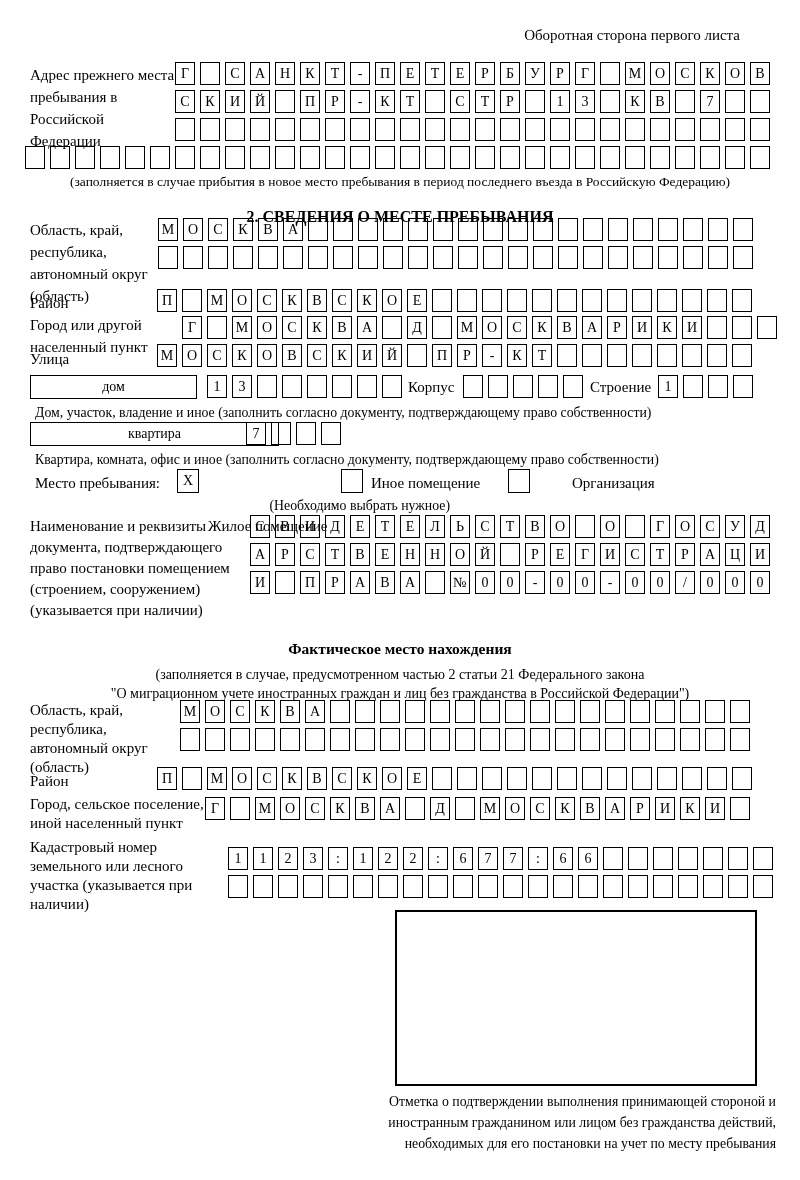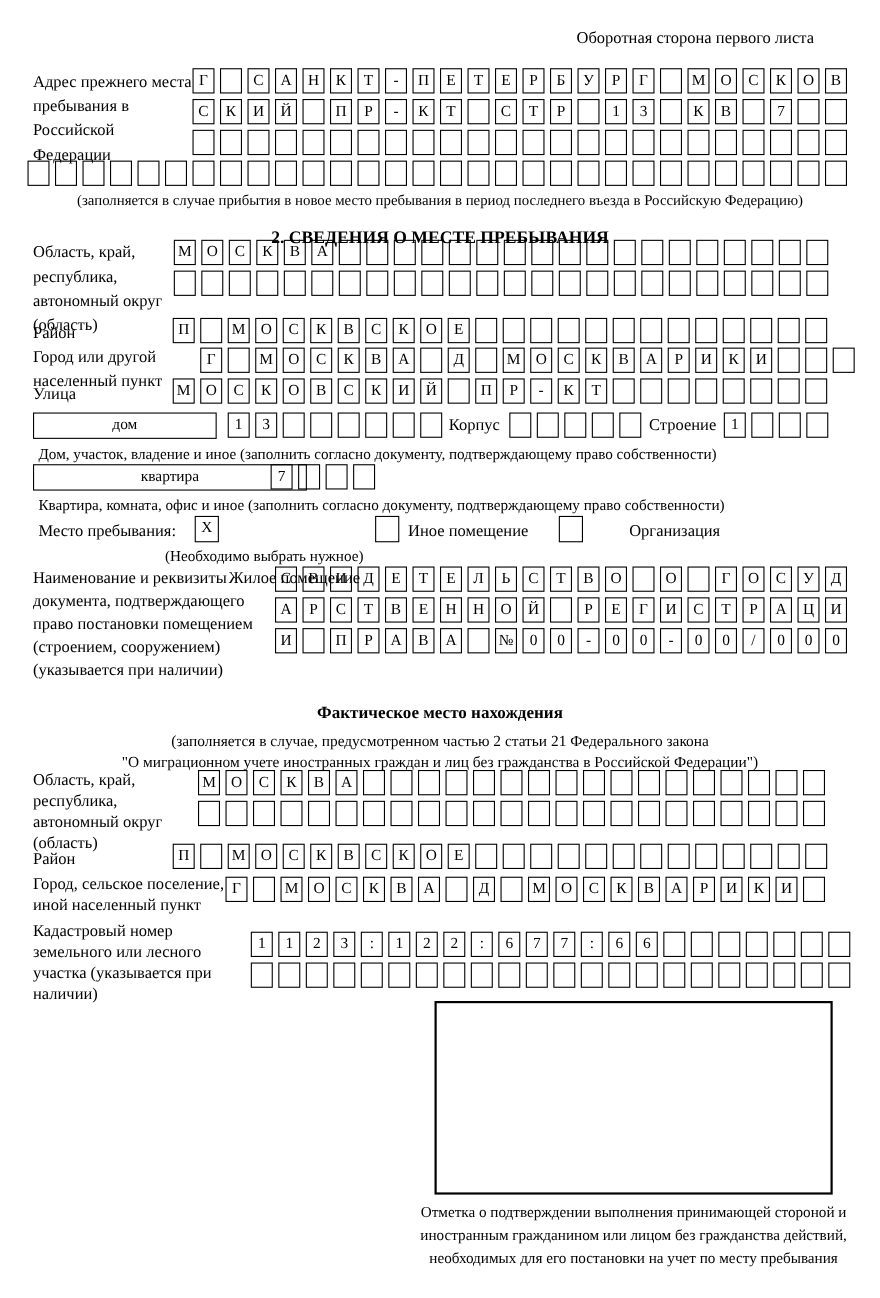--- a/index.html
+++ b/index.html
@@ -324,21 +324,21 @@
   </div>
 <div class="abs cap" style="top:451px;left:35px;white-space:nowrap;font-size:13.8px;">Квартира, комната, офис и иное (заполнить согласно документу, подтверждающему право собственности)</div>
 
 <div class="abs lbl" style="top:472px;left:35px;">Место пребывания:</div>
 <div class="abs cell" style="top:469px;left:177px;width:22px;height:24px;">X</div>
 <div class="abs lbl" style="top:472px;left:208px;margin-top:43px;">Жилое помещение</div>
 <div class="abs cell" style="top:469px;left:341px;width:22px;height:24px;"></div>
 <div class="abs lbl" style="top:472px;left:371px;">Иное помещение</div>
 <div class="abs cell" style="top:469px;left:508px;width:22px;height:24px;"></div>
 <div class="abs lbl" style="top:472px;left:556px;margin-left:16px;">Организация</div>
-<div class="abs cap" style="top:497px;left:150px;width:300px;text-align:left;font-size:13.8px;">(Необходимо выбрать нужное)</div>
+<div class="abs cap" style="top:497px;left:150px;width:300px;text-align:right;font-size:13.8px;">(Необходимо выбрать нужное)</div>
 
 <div class="abs lbl" style="top:516px;left:30px;width:218px;line-height:21px;">Наименование и реквизиты документа, подтверждающего право постановки помещением (строением, сооружением) (указывается при наличии)</div>
 <div class="abs cells" style="top:515px;left:250px;">
     <span class="cell">С</span>
     <span class="cell">В</span>
     <span class="cell">И</span>
     <span class="cell">Д</span>
     <span class="cell">Е</span>
     <span class="cell">Т</span>
     <span class="cell">Е</span>
@@ -558,13 +558,13 @@
     <span class="cell"></span>
     <span class="cell"></span>
     <span class="cell"></span>
     <span class="cell"></span>
     <span class="cell"></span>
     <span class="cell"></span>
     <span class="cell"></span>
   </div>
 
 <div class="abs bigbox" style="top:910px;left:395px;width:362px;height:176px;"></div>
-<div class="abs" style="top:1091px;left:376px;width:400px;text-align:center;font-size:13.8px;line-height:21px;">Отметка о подтверждении выполнения принимающей стороной и иностранным гражданином или лицом без гражданства действий, необходимых для его постановки на учет по месту пребывания</div>
+<div class="abs" style="top:1091px;left:376px;width:400px;text-align:right;font-size:13.8px;line-height:21px;">Отметка о подтверждении выполнения принимающей стороной и иностранным гражданином или лицом без гражданства действий, необходимых для его постановки на учет по месту пребывания</div>
 
 </body></html>

